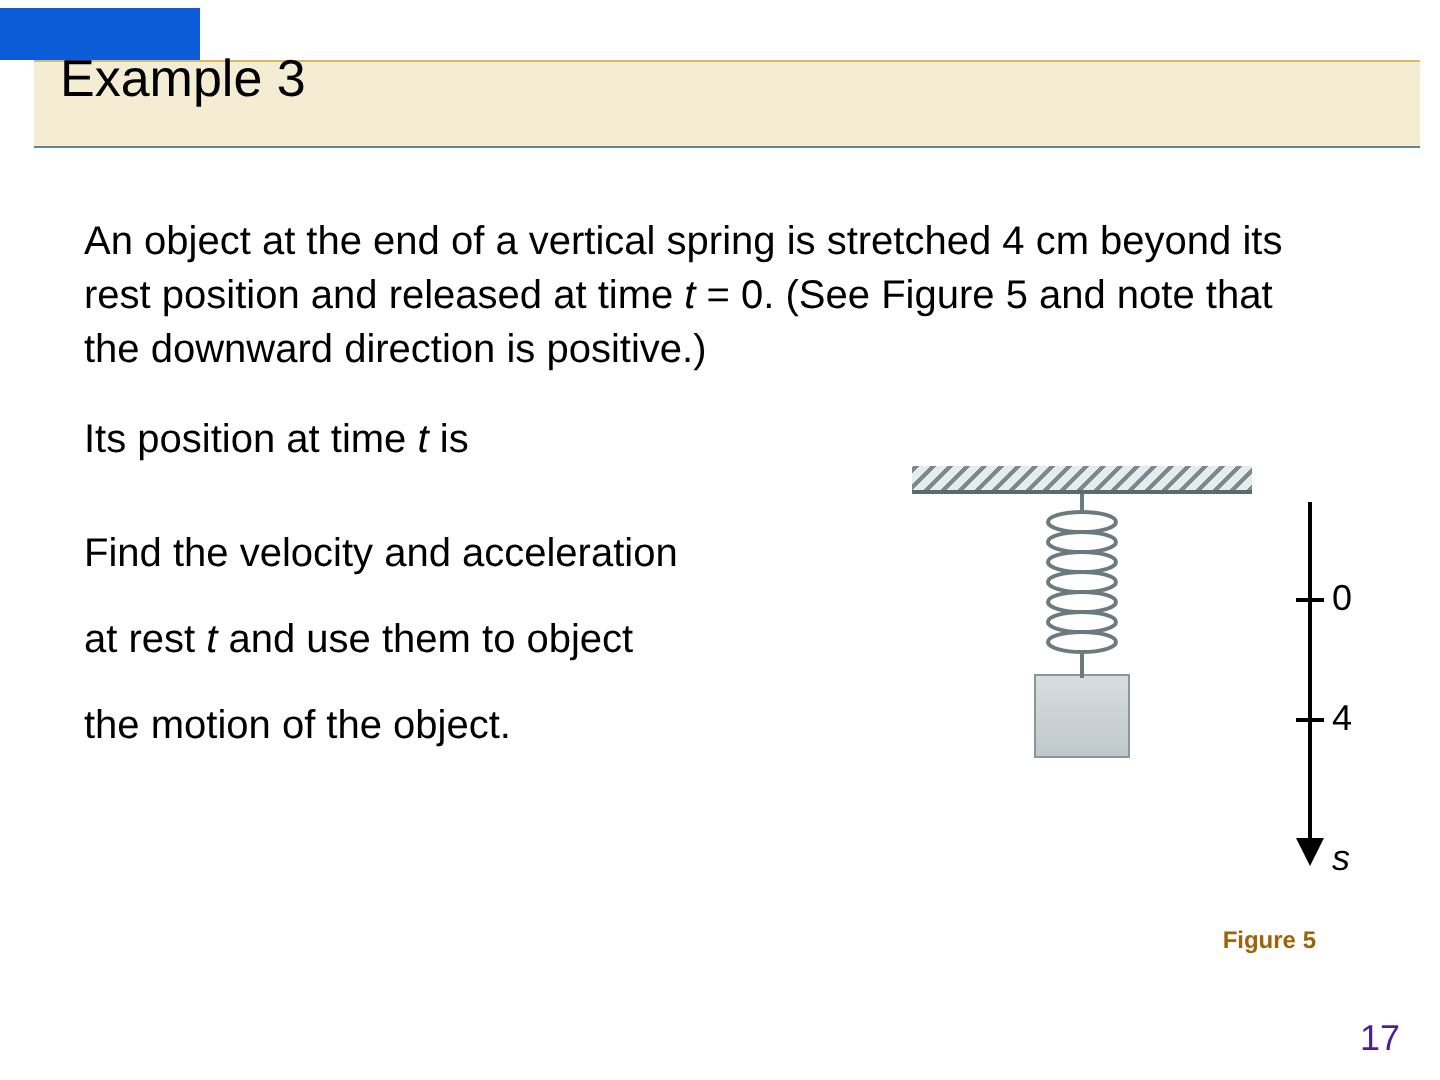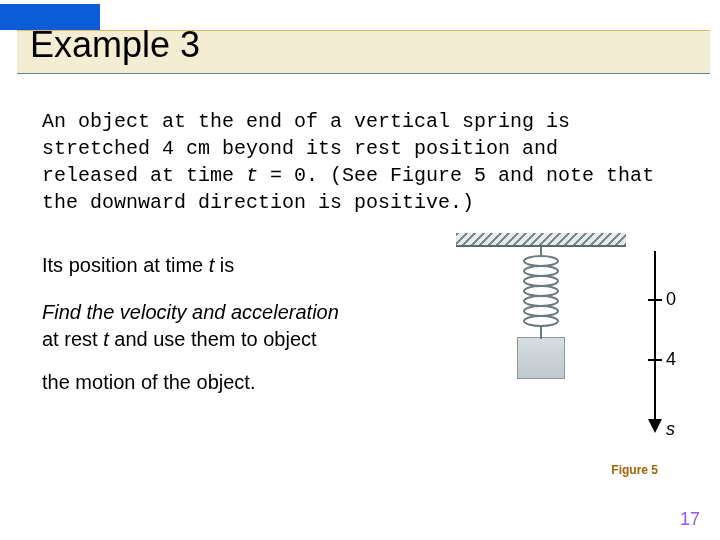--- a/index.html
+++ b/index.html
@@ -31,38 +31,38 @@
     right: 10px;
     height: 44px;
     background: #f5ecd4;
     border-top: 1px solid #d7b96a;
     border-bottom: 1px solid #5b86a0;
   }
   .title {
     position: absolute;
     top: 24px;
     left: 30px;
-    font-size: 36px;
+    font-size: 26px;
     font-weight: 400;
     color: #000;
     background: transparent;
   }
   .content {
     padding: 30px 55px 0 42px;
     font-size: 20px;
     color: #000;
     line-height: 1.35;
   }
-  .para1 { margin-bottom: 36px; font-family: Liberation Mono, monospace; }
-  .para2 { margin-bottom: 20px; }
+  .para1 { margin-bottom: 18px; }
+  .para2 { margin-bottom: 30px; }
   .eq {
     margin: 0 0 24px 120px;
     font-size: 20px;
   }
-  .line3 { width: 400px; font-style: italic; }
+  .line3 { margin-bottom: 16px; width: 400px; }
   .line4 { margin-bottom: 16px; width: 400px; }
   .line5 { margin-bottom: 4px; width: 400px; }
   .ital { font-style: italic; }
   .figure {
     position: absolute;
     right: 34px;
     top: 233px;
     width: 230px;
     height: 235px;
   }
@@ -137,21 +137,21 @@
     top: 463px;
     font-size: 12px;
     font-weight: bold;
     color: #a16207;
   }
   .page-num {
     position: absolute;
     right: 20px;
     bottom: 10px;
     font-size: 18px;
-    color: #8b5cf6;
+    color: #4c1d95;
   }
 </style>
 </head>
 <body>
 
 <div class="header">
   <div class="blue-box"></div>
   <div class="cream-bar"></div>
   <div class="title">Example 3</div>
 </div>

